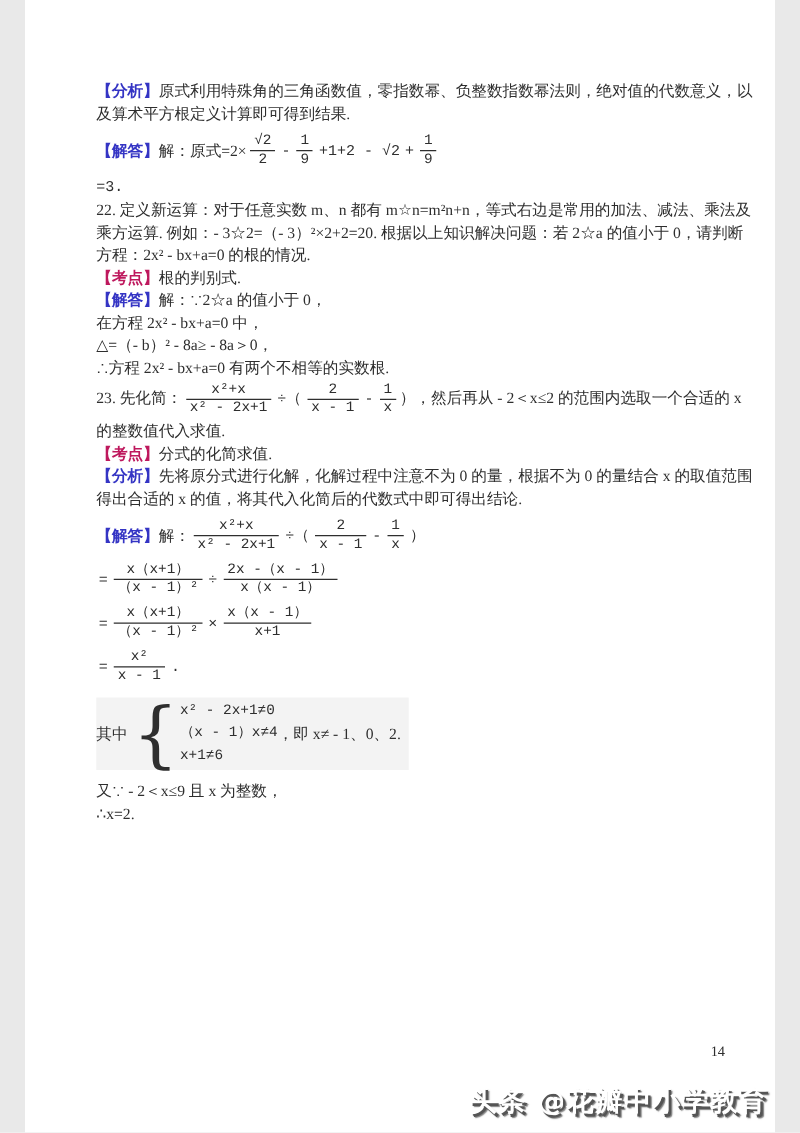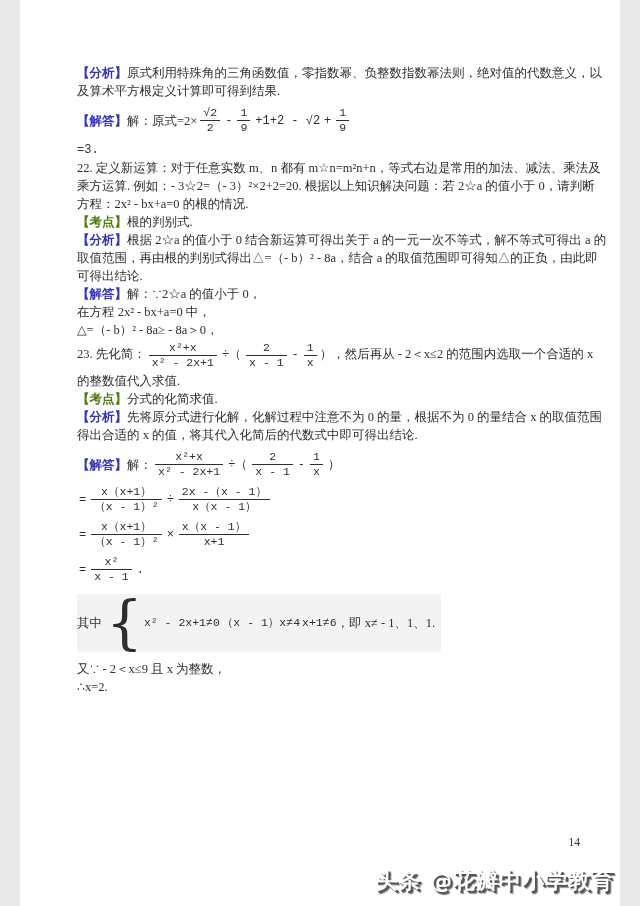--- a/index.html
+++ b/index.html
@@ -13,21 +13,21 @@
     margin:0 auto;
   }
   .content{
     position:absolute;
     top:64px;left:57px;width:530px;
     font-size:12.5px;
     line-height:18px;
   }
   p.para{margin:0;}
   .tag-blue{color:#3434c4;font-weight:bold;}
-  .tag-green{color:#4d7c0f;font-weight:bold;}
+  .tag-green{color:#be185d;font-weight:bold;}
   .math{font-family:"Liberation Mono", monospace;font-size:12px;margin:0 2px;white-space:nowrap;}
   .frac{
     display:inline-block;
     vertical-align:middle;
     text-align:center;
     font-family:"Liberation Mono", monospace;
     font-size:11.5px;
     line-height:14px;
     margin:0 3px;
   }
@@ -50,21 +50,21 @@
     width:fit-content;
     padding:2px 6px 2px 0;
   }
   .sys .brace{
     font-family:"DejaVu Serif", serif;
     font-size:58px;
     font-weight:normal;
     line-height:54px;
     margin:0 1px 0 4px;
   }
-  .sys .rows{display:flex;flex-direction:row;gap:2px;}
+  .sys .rows{display:flex;flex-direction:column;gap:2px;}
   .sys .rows .row{font-family:"Liberation Mono", monospace;font-size:11.5px;line-height:16px;}
   .page-num{
     position:absolute;
     top:836px;right:40px;
     font-size:11.5px;
     color:#2e2e2e;
   }
   .watermark{
     position:absolute;
     top:866px;right:6px;
@@ -103,24 +103,24 @@
       <span class="frac">
           <span class="num">1</span>
           <span class="den">9</span>
         </span>
     </div>
 
     <p class="para math" style="margin-top:6px;">=3.</p>
 
     <p class="para stem-block">22. 定义新运算：对于任意实数 m、n 都有 m☆n=m²n+n，等式右边是常用的加法、减法、乘法及乘方运算. 例如：- 3☆2=（- 3）²×2+2=20. 根据以上知识解决问题：若 2☆a 的值小于 0，请判断方程：2x² - bx+a=0 的根的情况.</p>
     <p class="para"><span class="tag-green">【考点】</span><span>根的判别式.</span></p>
-    <p class="para"><span class="tag-blue">【分析】</span><span>根据 2☆a 的值小于 0 结合新运算可得出关于 a 的一元一次不等式，解不等式可得出 a 的取值范围，再由根的判别式得出△=（- b）² - 8a，结合 a 的取值范围即可得知△的正负，由此即可得出结论.</span></p>
     <p class="para"><span class="tag-blue">【解答】</span><span>解：∵2☆a 的值小于 0，</span></p>
     <p class="para">在方程 2x² - bx+a=0 中，</p>
     <p class="para">△=（- b）² - 8a≥ - 8a＞0，</p>
+    <p class="para">∴方程 2x² - bx+a=0 有两个不相等的实数根.</p>
 
     <p class="para stem-block stem-inline"><span>23. 先化简：</span><span class="frac"><span class="num">x²+x</span><span class="den">x² - 2x+1</span></span><span class="math">÷（</span><span class="frac"><span class="num">2</span><span class="den">x - 1</span></span><span class="math">-</span><span class="frac"><span class="num">1</span><span class="den">x</span></span><span>），</span><span>然后再从 - 2＜x≤2 的范围内选取一个合适的 x 的整数值代入求值.</span></p>
 
     <p class="para"><span class="tag-green">【考点】</span><span>分式的化简求值.</span></p>
     <p class="para"><span class="tag-blue">【分析】</span><span>先将原分式进行化解，化解过程中注意不为 0 的量，根据不为 0 的量结合 x 的取值范围得出合适的 x 的值，将其代入化简后的代数式中即可得出结论.</span></p>
 
     <div class="eq">
       <span class="tag-blue">【解答】</span>
       <span>解：</span>
       <span class="frac">
@@ -176,21 +176,21 @@
     </div>
 
     <div class="sys">
       <span>其中</span>
       <span class="brace">{</span>
       <span class="rows">
         <span class="row">x² - 2x+1≠0</span>
         <span class="row">（x - 1）x≠4</span>
         <span class="row">x+1≠6</span>
       </span>
-      <span>，即 x≠ - 1、1、1.</span>
+      <span>，即 x≠ - 1、0、2.</span>
     </div>
 
     <p class="para">又∵ - 2＜x≤9 且 x 为整数，</p>
     <p class="para">∴x=2.</p>
   </div>
 
   <div class="page-num">14</div>
   <div class="watermark">头条 @花瓣中小学教育</div>
 </div>
 

